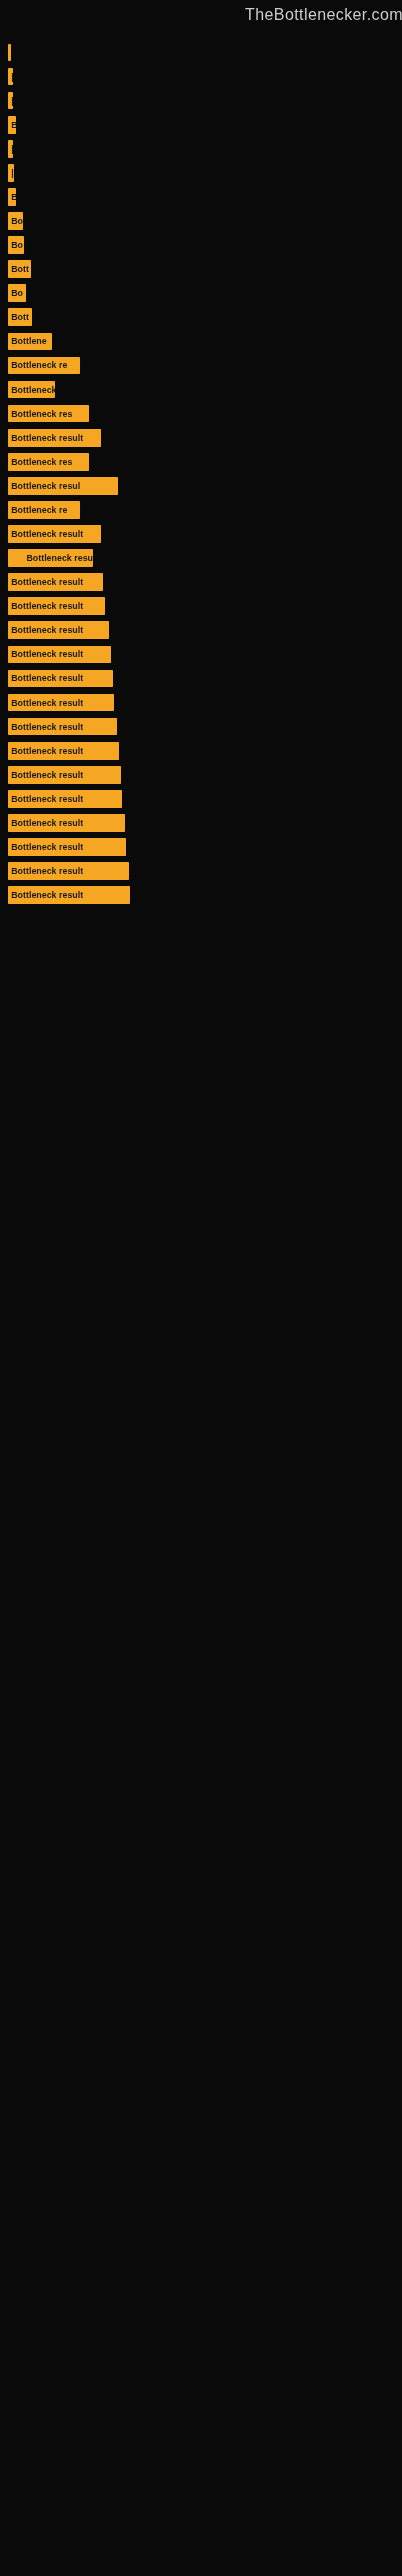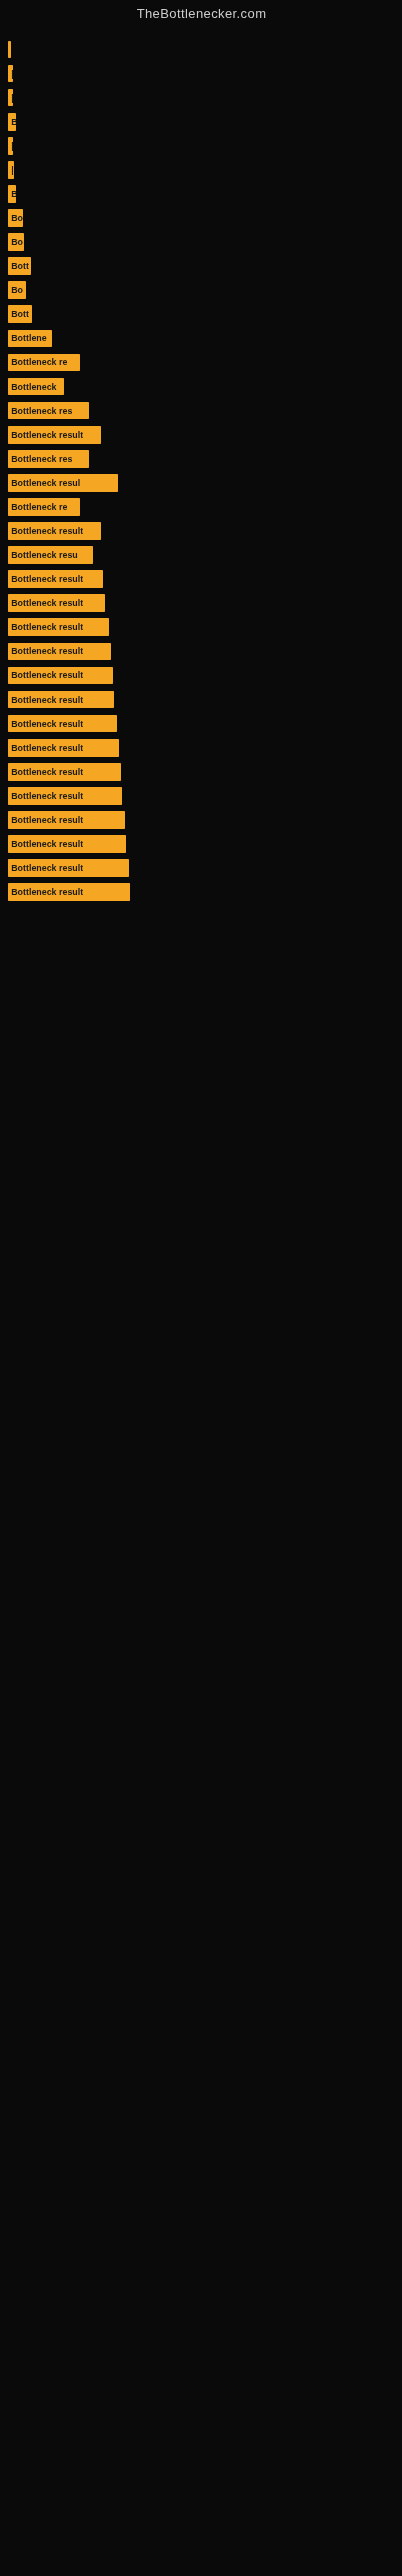--- a/index.html
+++ b/index.html
@@ -9,22 +9,22 @@
     }
     body {
       background-color: #0a0a0a;
       width: 403px;
       min-height: 2576px;
       font-family: Arial, sans-serif;
       position: relative;
     }
     .site-title {
       color: #cccccc;
-      font-size: 13px;
-      text-align: center;
+      font-size: 16px;
+      text-align: right;
       padding: 6.4px 0 3.2px 0;
       letter-spacing: 0.4px;
     }
     .bars-container {
       padding: 16px 8px 8px 8px;
       display: flex;
       flex-direction: column;
       gap: 0px;
     }
     .bar-row {
@@ -120,21 +120,21 @@
       <div class="bar" style="width: 44px;">
         <span class="bar-label">Bottlene</span>
       </div>
     </div>
     <div class="bar-row">
       <div class="bar" style="width: 72px;">
         <span class="bar-label">Bottleneck re</span>
       </div>
     </div>
     <div class="bar-row">
-      <div class="bar" style="width: 56px;">
+      <div class="bar" style="width: 47px;">
         <span class="bar-label">Bottleneck</span>
       </div>
     </div>
     <div class="bar-row">
       <div class="bar" style="width: 81px;">
         <span class="bar-label">Bottleneck res</span>
       </div>
     </div>
     <div class="bar-row">
       <div class="bar" style="width: 93px;">
@@ -155,21 +155,21 @@
       <div class="bar" style="width: 72px;">
         <span class="bar-label">Bottleneck re</span>
       </div>
     </div>
     <div class="bar-row">
       <div class="bar" style="width: 93px;">
         <span class="bar-label">Bottleneck result</span>
       </div>
     </div>
     <div class="bar-row">
-      <div class="bar" style="width: 85px;">
+      <div class="bar" style="width: 85px; justify-content: flex-end;">
         <span class="bar-label">Bottleneck resu</span>
       </div>
     </div>
     <div class="bar-row">
       <div class="bar" style="width: 95px;">
         <span class="bar-label">Bottleneck result</span>
       </div>
     </div>
     <div class="bar-row">
       <div class="bar" style="width: 97px;">

